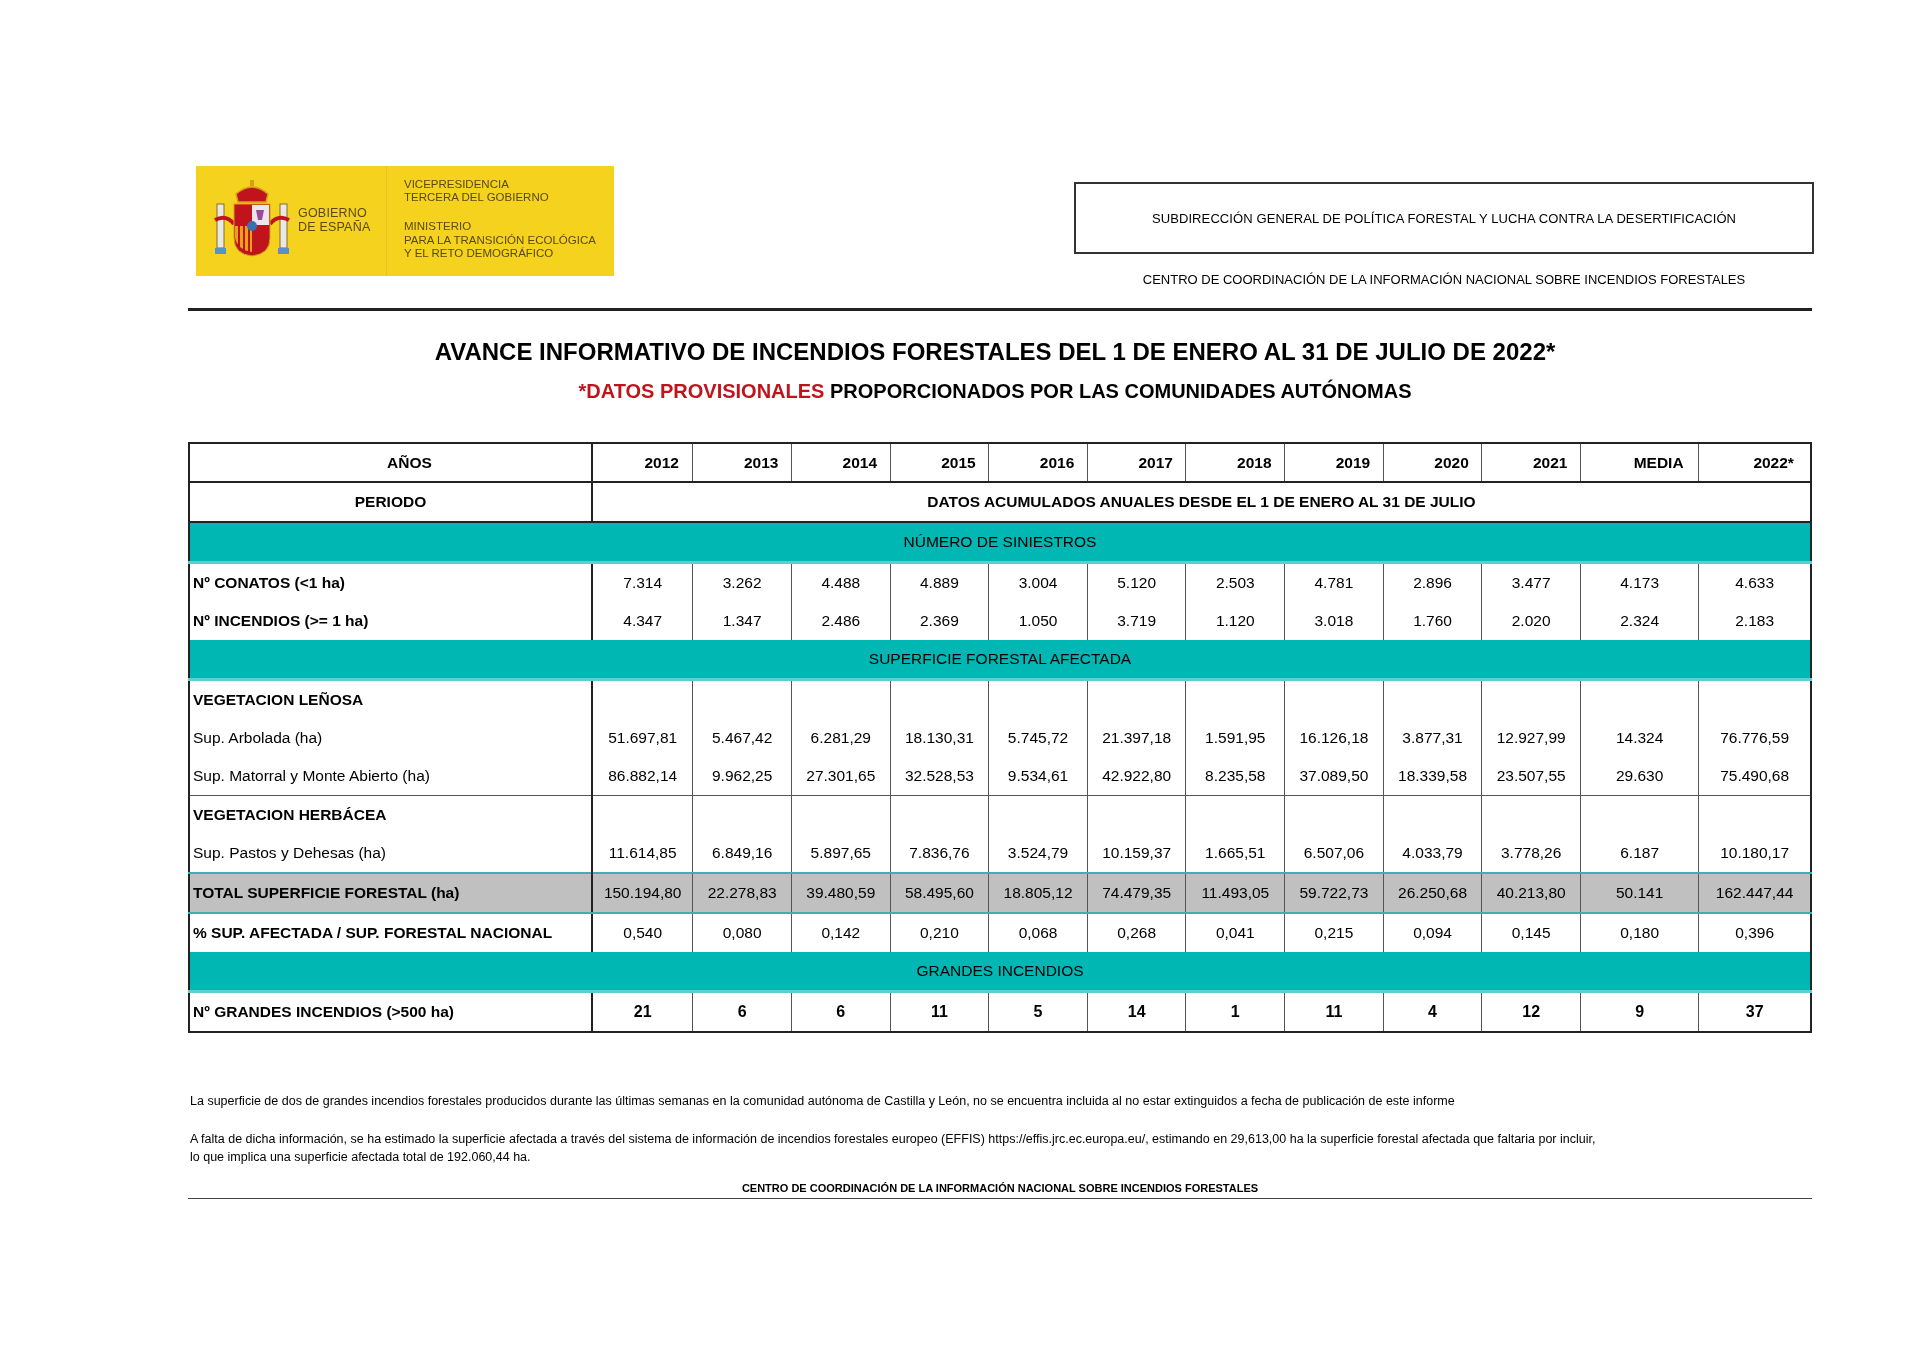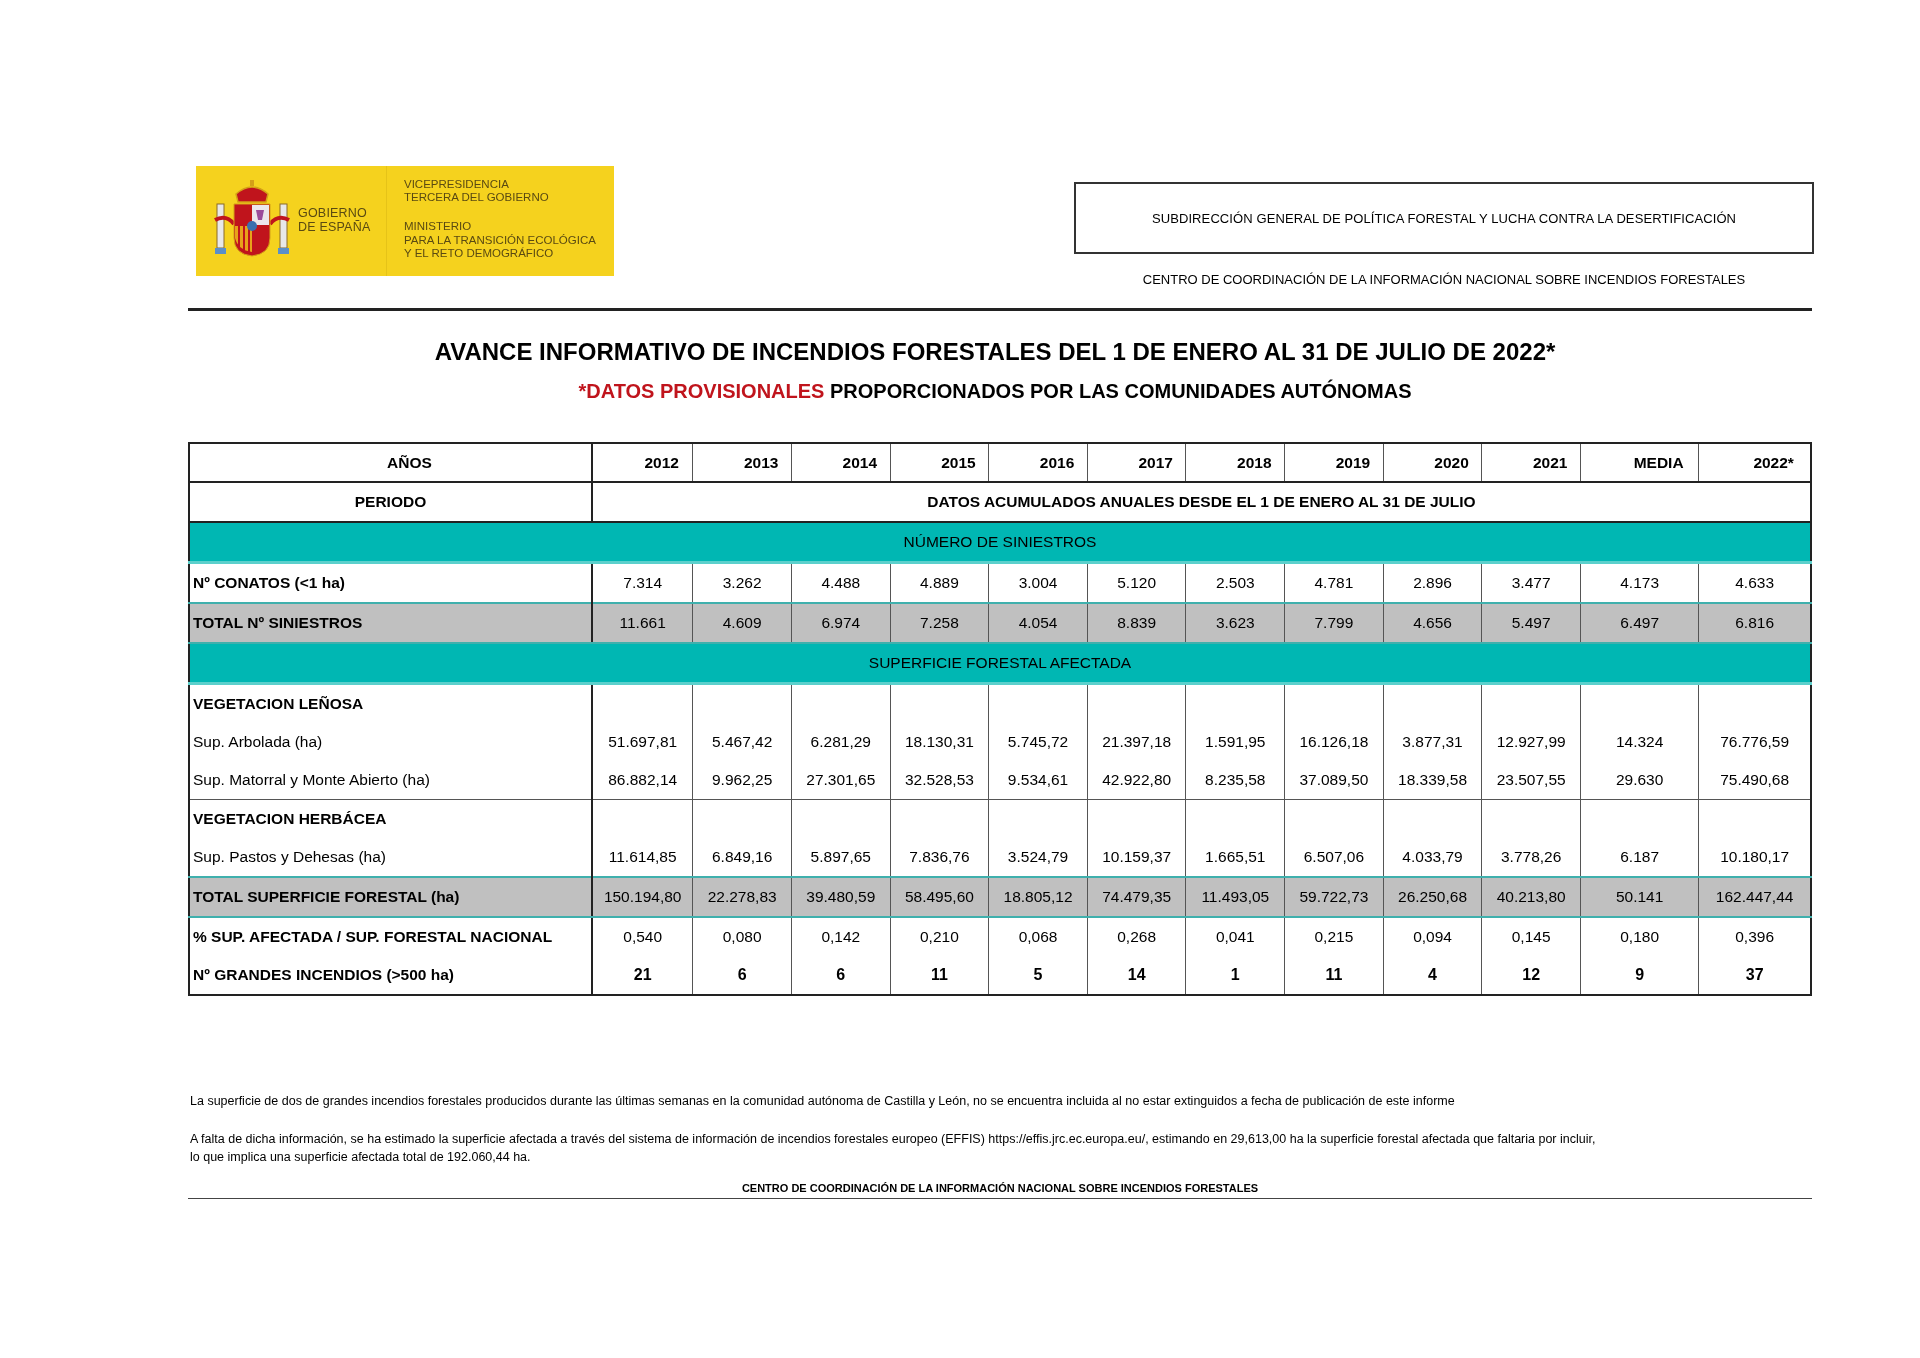--- a/index.html
+++ b/index.html
@@ -140,34 +140,34 @@
         <td>4.889</td>
         <td>3.004</td>
         <td>5.120</td>
         <td>2.503</td>
         <td>4.781</td>
         <td>2.896</td>
         <td>3.477</td>
         <td>4.173</td>
         <td>4.633</td>
       </tr>
-  <tr class="dr tot">
-    <td class="lbl">TOTAL Nº SINIESTROS</td>
-  <td>11.661</td>
-        <td>4.609</td>
-        <td>6.974</td>
-        <td>7.258</td>
-        <td>4.054</td>
-        <td>8.839</td>
-        <td>3.623</td>
-        <td>7.799</td>
-        <td>4.656</td>
-        <td>5.497</td>
-        <td>6.497</td>
-        <td>6.816</td>
+  <tr class="dr">
+    <td class="lbl">Nº INCENDIOS (&gt;= 1 ha)</td>
+  <td>4.347</td>
+        <td>1.347</td>
+        <td>2.486</td>
+        <td>2.369</td>
+        <td>1.050</td>
+        <td>3.719</td>
+        <td>1.120</td>
+        <td>3.018</td>
+        <td>1.760</td>
+        <td>2.020</td>
+        <td>2.324</td>
+        <td>2.183</td>
       </tr>
   <tr class="sec">
     <td colspan="13">SUPERFICIE FORESTAL AFECTADA</td>
   </tr>
   <tr class="er">
     <td class="lbl">VEGETACION LEÑOSA</td>
   <td></td>
         <td></td>
         <td></td>
         <td></td>
@@ -263,20 +263,23 @@
         <td>0,210</td>
         <td>0,068</td>
         <td>0,268</td>
         <td>0,041</td>
         <td>0,215</td>
         <td>0,094</td>
         <td>0,145</td>
         <td>0,180</td>
         <td>0,396</td>
       </tr>
+  <tr class="sec">
+    <td colspan="13">GRANDES INCENDIOS</td>
+  </tr>
   <tr class="dr big">
     <td class="lbl" style="font-size:15.5px">Nº GRANDES INCENDIOS (&gt;500 ha)</td>
   <td>21</td>
         <td>6</td>
         <td>6</td>
         <td>11</td>
         <td>5</td>
         <td>14</td>
         <td>1</td>
         <td>11</td>

